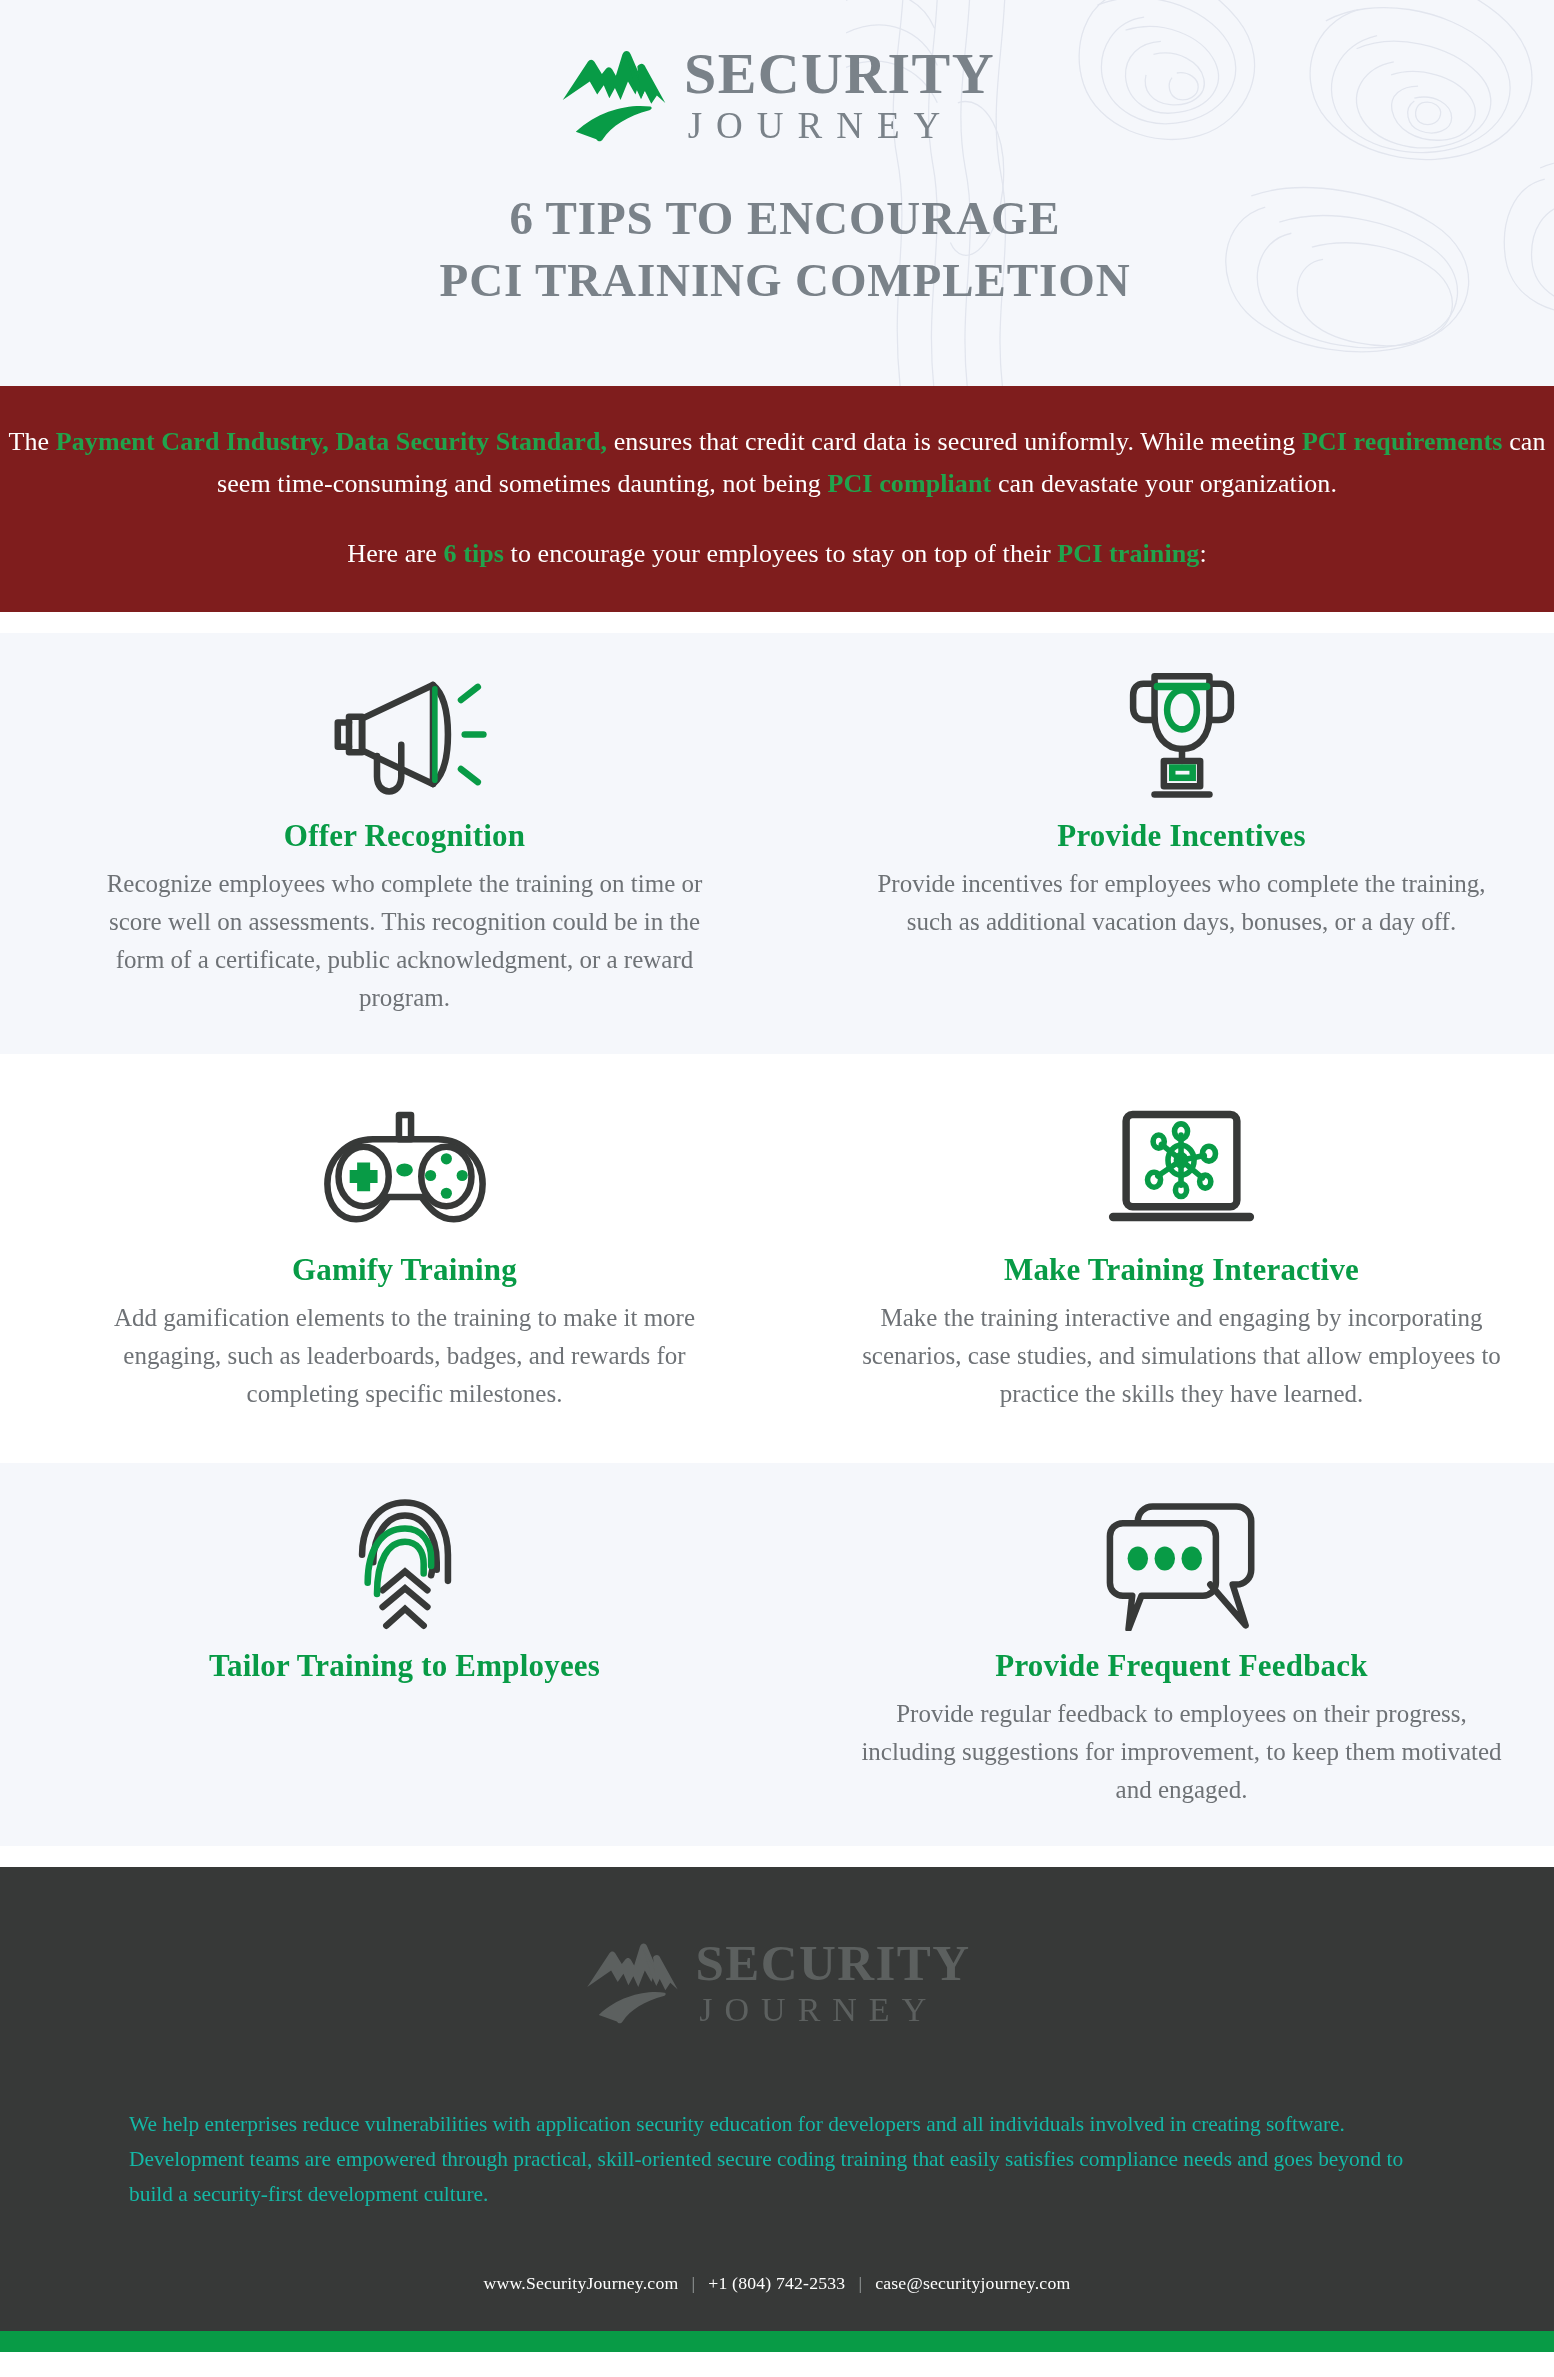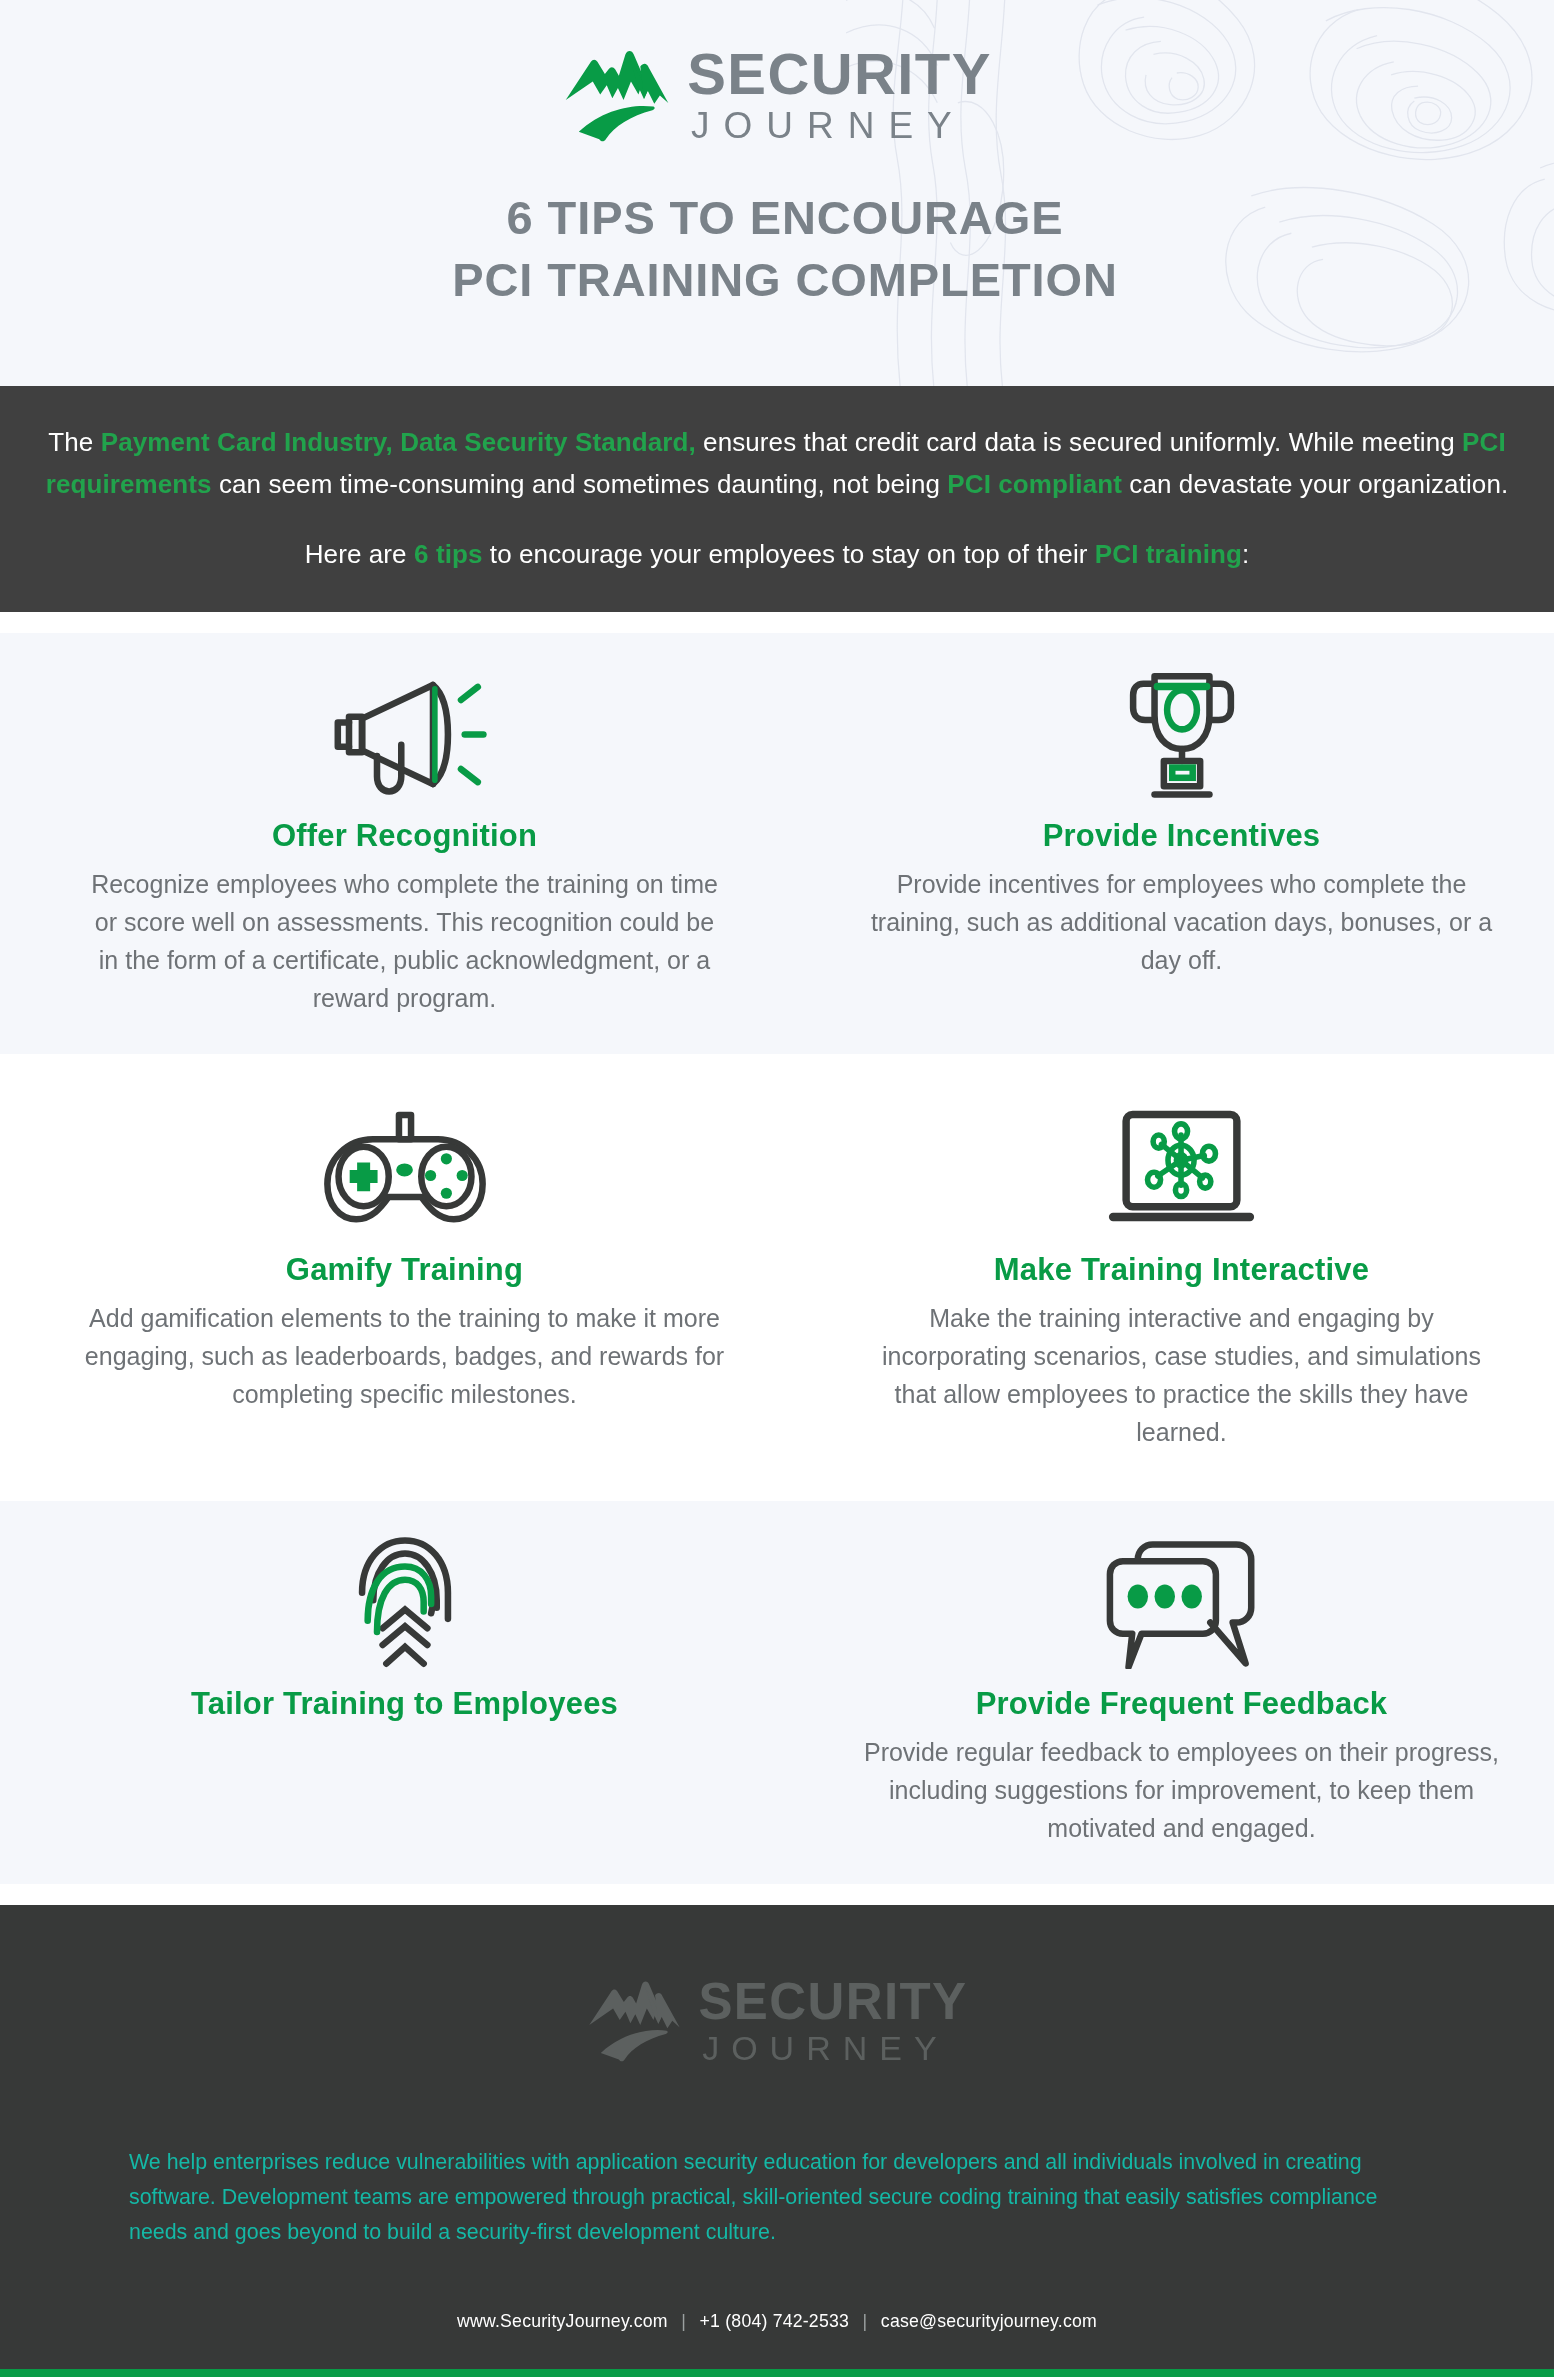--- a/index.html
+++ b/index.html
@@ -9,20 +9,21 @@
     background: #ffffff;
     font-family: "Liberation Sans", sans-serif;
   }
 
   .page {
     position: relative;
     width: 1554px;
     height: 2377px;
     overflow: hidden;
     background: #ffffff;
+    font-family: Liberation Serif, serif;
   }
 
   
   .header {
     position: relative;
     width: 100%;
     height: 386px;
     background: #f5f7fb;
     overflow: hidden;
   }
@@ -76,21 +77,21 @@
     font-size: 47px;
     font-weight: 700;
     letter-spacing: 0.9px;
     color: #7a8289;
     line-height: 1.33;
   }
 
   
   .intro {
     width: 100%;
-    background: #404040;
+    background: #7f1d1d;
     padding: 35px 0 37px 0;
     text-align: center;
   }
   .intro p {
     color: #ffffff;
     font-size: 26px;
     line-height: 1.62;
     letter-spacing: 0.1px;
   }
   .intro p.second { margin-top: 28px; }

